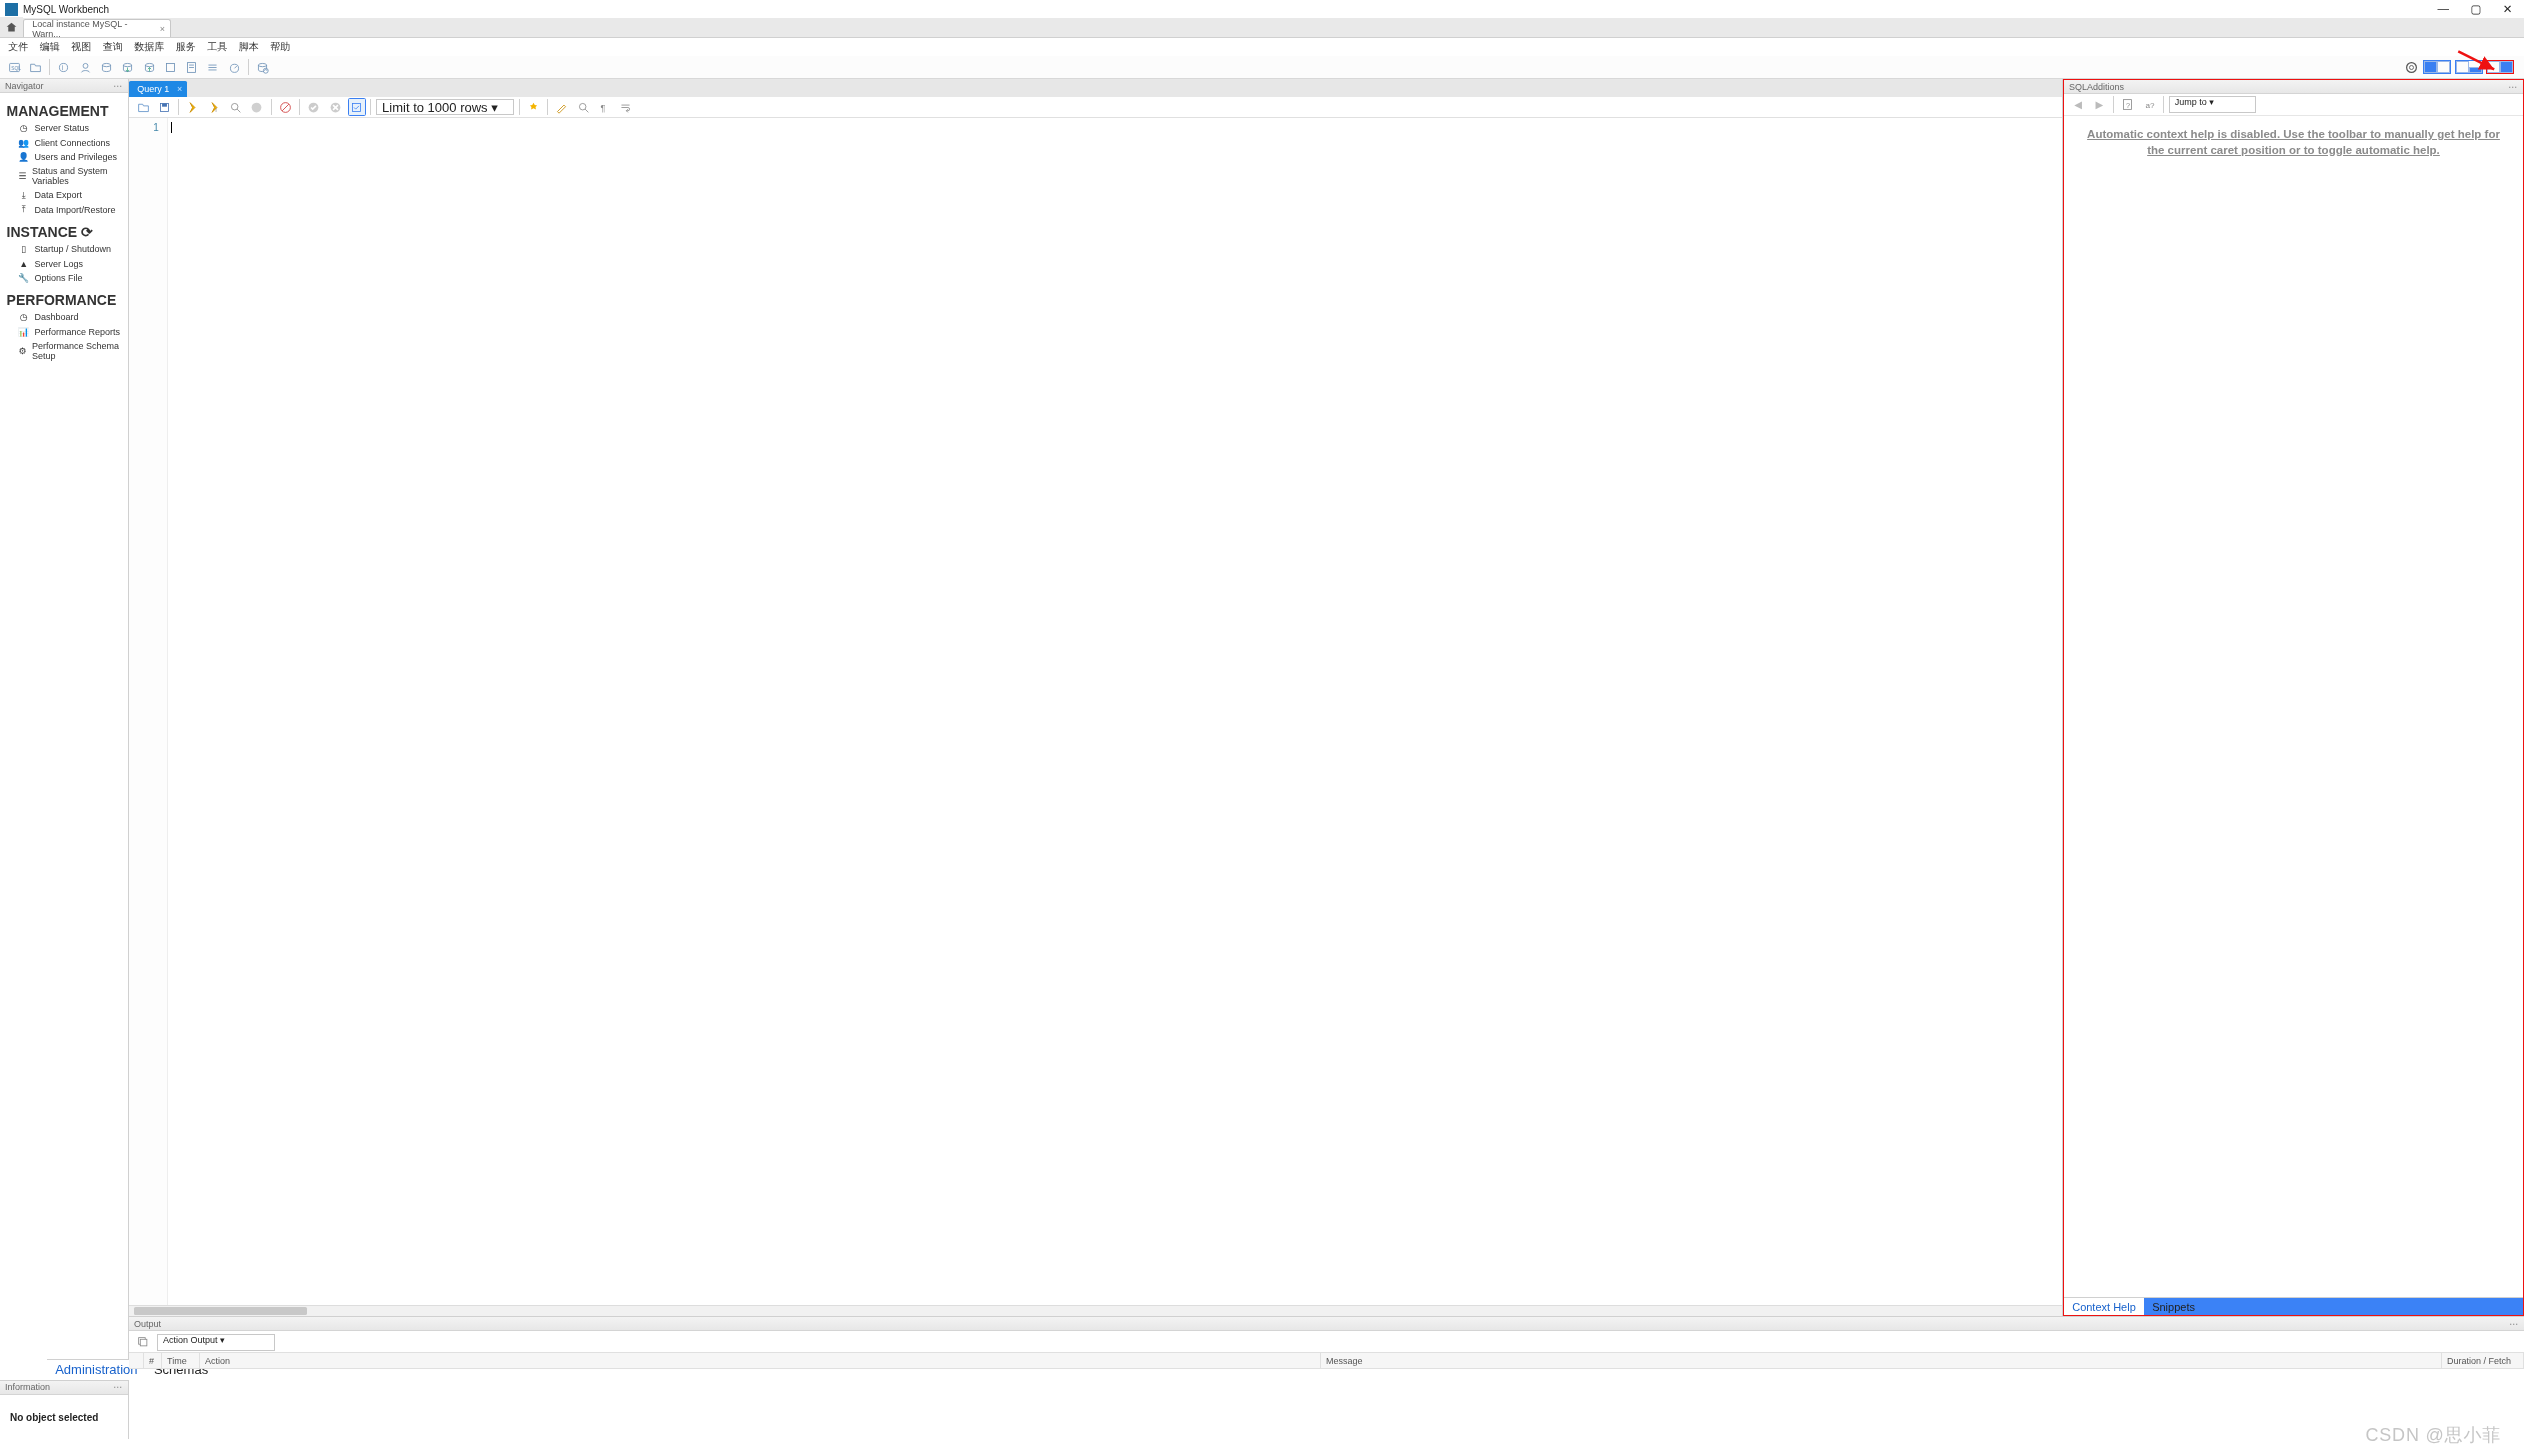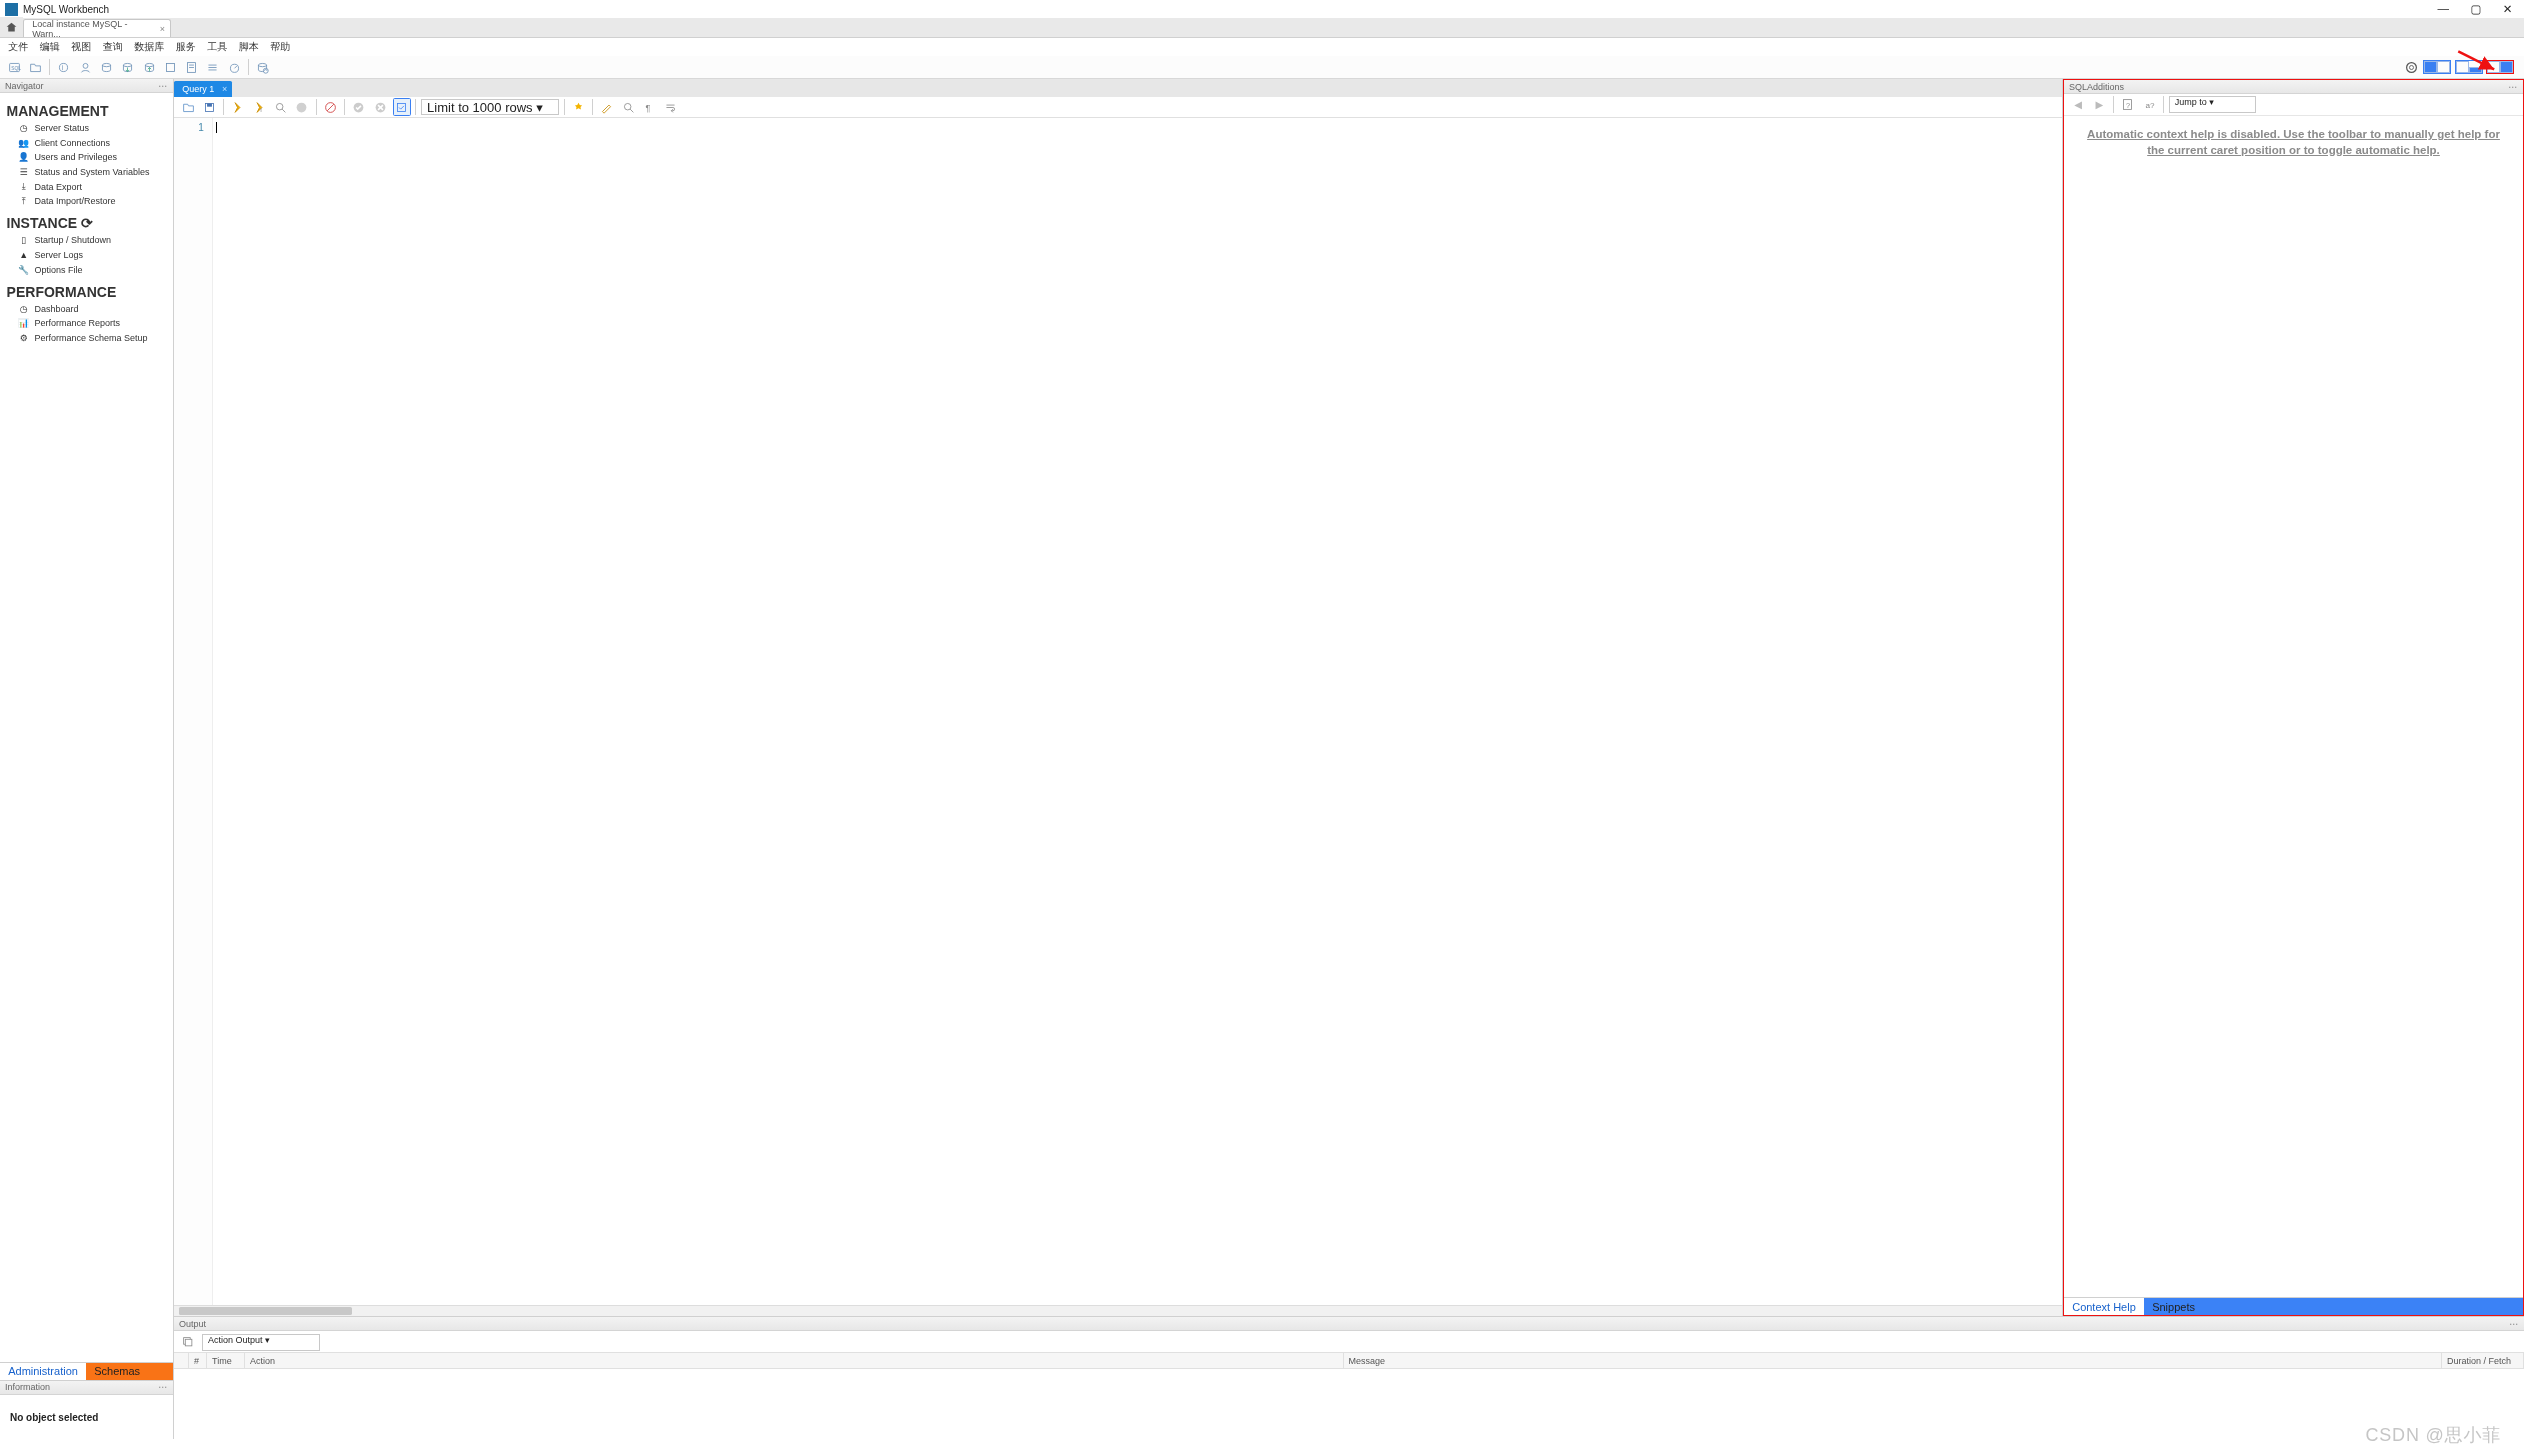--- a/index.html
+++ b/index.html
@@ -18,28 +18,28 @@
   .tb-btn { width:18px; height:18px; display:flex; align-items:center; justify-content:center; border:0.8px solid transparent; border-radius:1.6px;}
   .tb-sep{ width:0.8px; height:16.5px; background:#d0d0d0; margin:0 1.6px;}
   .right-tools { margin-left:auto; display:flex; align-items:center; gap:3.3px; padding-right:5px;}
   .panel-toggle { display:flex; border:1.6px solid #3a7ff2;}
   .panel-toggle div{ width:13px; height:11.5px; border:0.8px solid #9ab7e8;}
   .panel-toggle .on{ background:#3a7ff2;}
   .red-box{ border:1.6px solid #e11; }
   
   .workzone { display:flex; height:calc(100% - 18px - 20px - 18px - 23px - 13px);}
   
-  .navigator { width:174px; background:#fff; border-right:0.8px solid #d0d0d0; display:flex; flex-direction:column;}
+  .navigator { width:129px; background:#fff; border-right:0.8px solid #d0d0d0; display:flex; flex-direction:column;}
   .panel-hdr{ background:linear-gradient(#f3f3f3,#e7e7e7); border-bottom:0.8px solid #d4d4d4; padding:1.6px 5px; font-size:9px; color:#666; display:flex; align-items:center;}
   .panel-hdr .dots{margin-left:auto; letter-spacing:0.8px;}
   .nav-body{ flex:1; overflow:auto; padding:3.3px 0;}
   .nav-group{ font-size:14px; font-weight:bold; color:#333; padding:6.6px 6.6px 1.6px;}
   .nav-item{ display:flex; align-items:center; gap:5px; padding:1.6px 6.6px 1.6px 18px; font-size:9px; color:#333;}
   .nav-item .ic{ width:11.5px; height:11.5px; display:flex; align-items:center; justify-content:center;}
-  .nav-tabs{ display:flex; border-top:0.8px solid #d0d0d0; background:#f97316; font-size:11px;}
+  .nav-tabs{ display:flex; border-top:0.8px solid #d0d0d0; background:#86efac; font-size:13px;margin-left:47px;}
   .nav-tabs div{ padding:2.5px 8.2px;}
   .nav-tabs .active{ background:#fff; color:#1862cc;}
   .info-panel{border-top:0.8px solid #d0d0d0;}
   .info-body{ padding:16.5px 10px; font-size:10px; font-weight:bold;}
   
   .center{ flex:1; display:flex; flex-direction:column; min-width:0;}
   .center-top{ flex:1; display:flex; min-height:0;}
   .editor-col{ flex:1; display:flex; flex-direction:column; border-right:0.8px solid #d0d0d0; min-width:0;}
   .query-tabs{ height:18px; background:#e7e7e7; display:flex; align-items:flex-end; position:relative;}
   .query-tab{ height:16.5px; background:#1e88e5; color:#fff; padding:0 18px 0 8.2px; display:flex; align-items:center; font-size:9px; border-radius:1.6px 1.6px 0 0; position:relative;}

